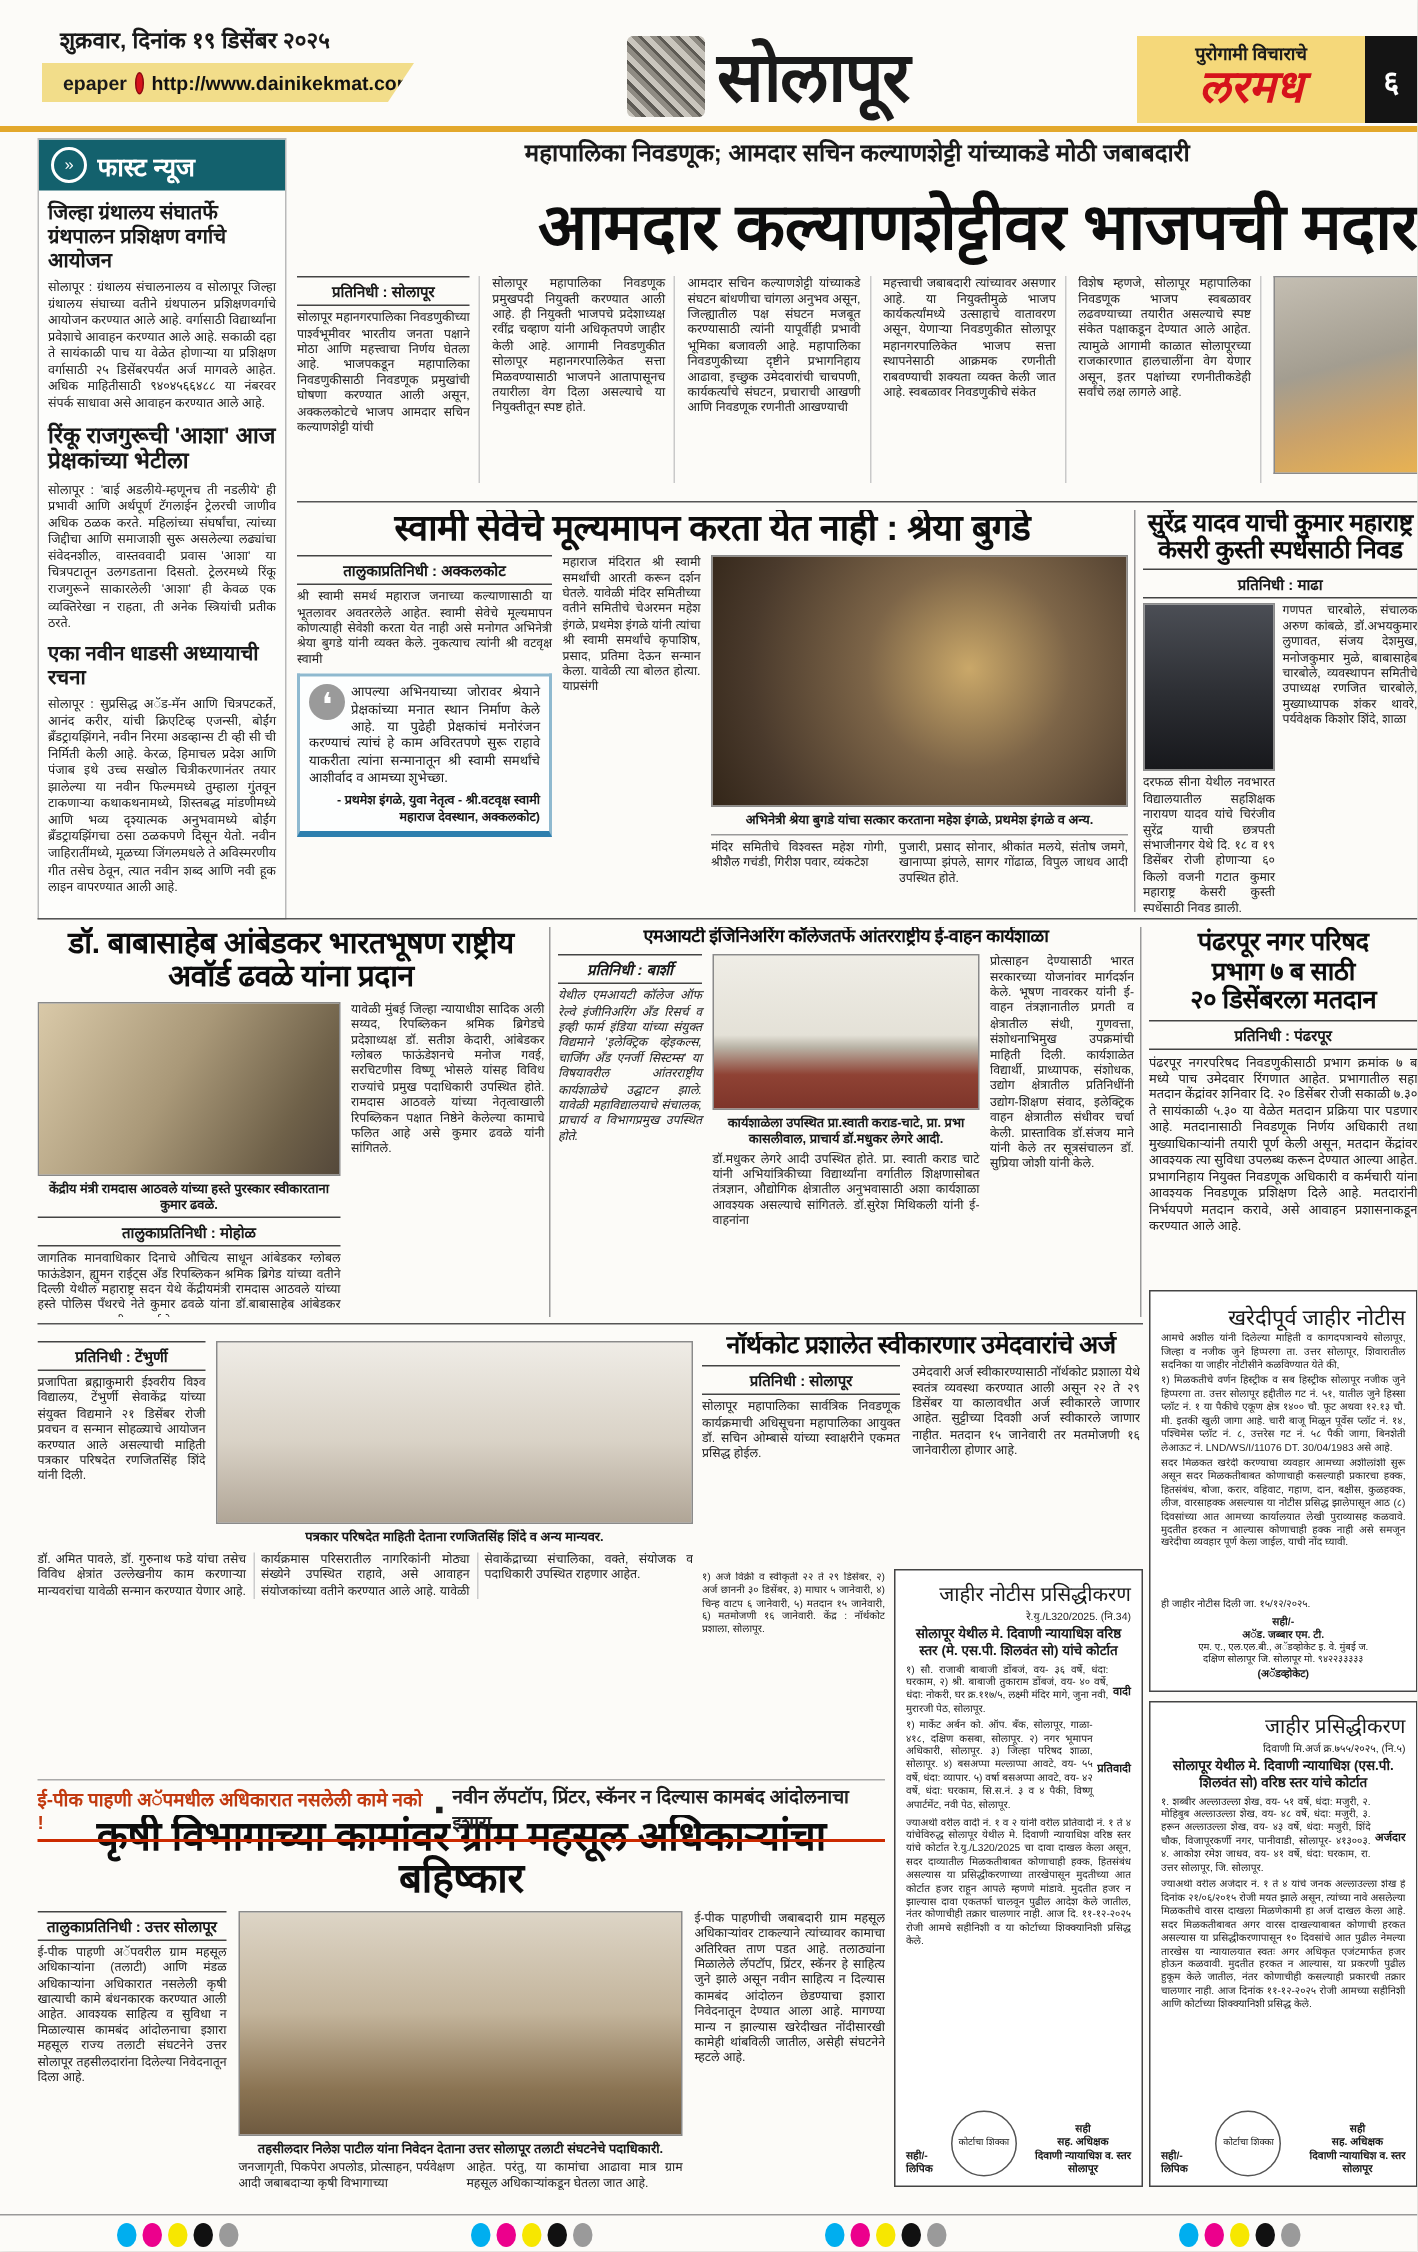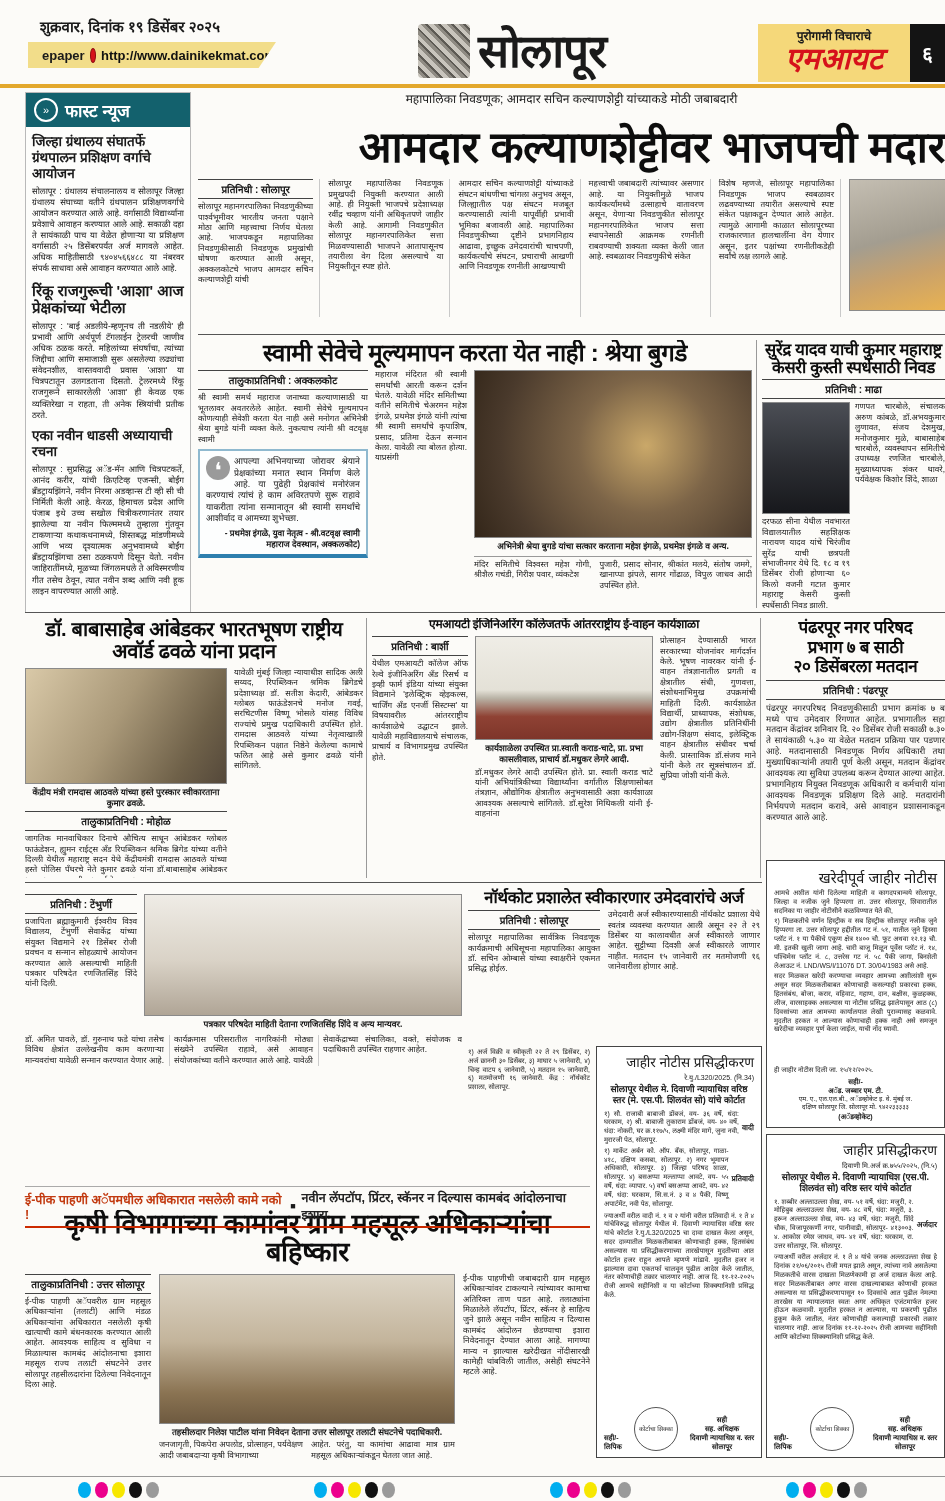--- a/index.html
+++ b/index.html
@@ -56,41 +56,41 @@
     <span style="width:13px;height:13px;border-radius:50%;background:#d6121b;display:inline-block;border:1px solid #8c0a10;"></span>
     <a style="font-size:13px;font-weight:bold;color:#111;text-decoration:none;">http://www.dainikekmat.com</a>
   </div>
 
   <div class="abs" style="left:418px;top:24px;width:52px;height:54px;
        background:repeating-linear-gradient(45deg,#c9c5bd 0 4px,#8f8b83 4px 7px,#5d5a54 7px 9px);border-radius:4px;"></div>
   <div class="abs" style="left:478px;top:18px;font-size:46px;font-weight:bold;letter-spacing:-1px;">सोलापूर</div>
 
   <div class="abs" style="left:758px;top:24px;width:152px;height:58px;background:#f5d87a;text-align:center;box-sizing:border-box;padding-top:3px;">
     <div style="font-size:12px;font-weight:bold;">पुरोगामी विचाराचे</div>
-    <div style="font-size:30px;font-weight:bold;color:#d6121b;line-height:1;font-style:italic;">एमआयट</div>
+    <div style="font-size:30px;font-weight:bold;color:#d6121b;line-height:1;font-style:italic;">लरमध</div>
   </div>
   <div class="abs" style="left:910px;top:24px;width:35px;height:58px;background:#141414;color:#fff;display:flex;align-items:center;justify-content:center;font-size:20px;font-weight:bold;">६</div>
 
   <div class="abs" style="left:0;top:84px;width:945px;height:4px;background:#e3a82c;"></div>
 
   <div class="abs" style="left:25px;top:92px;width:166px;height:521px;border:1px solid #b9b9b9;background:#fdfdfb;overflow:hidden;box-sizing:border-box;">
     <div style="background:#13616d;color:#fff;height:34px;display:flex;align-items:center;gap:7px;padding-left:8px;">
       <span style="width:20px;height:20px;border:2px solid #fff;border-radius:50%;display:flex;align-items:center;justify-content:center;font-size:11px;">»</span>
       <span style="font-size:17px;font-weight:bold;">फास्ट न्यूज</span>
     </div>
     <div class="fn-item-title">जिल्हा ग्रंथालय संघातर्फे ग्रंथपालन प्रशिक्षण वर्गाचे आयोजन</div>
     <div class="fn-item-body">सोलापूर : ग्रंथालय संचालनालय व सोलापूर जिल्हा ग्रंथालय संघाच्या वतीने ग्रंथपालन प्रशिक्षणवर्गाचे आयोजन करण्यात आले आहे. वर्गासाठी विद्यार्थ्यांना प्रवेशाचे आवाहन करण्यात आले आहे. सकाळी दहा ते सायंकाळी पाच या वेळेत होणाऱ्या या प्रशिक्षण वर्गासाठी २५ डिसेंबरपर्यंत अर्ज मागवले आहेत. अधिक माहितीसाठी ९४०४५६६४८८ या नंबरवर संपर्क साधावा असे आवाहन करण्यात आले आहे.</div>
     <div class="fn-item-title" style="font-size:15px;">रिंकू राजगुरूची 'आशा' आज प्रेक्षकांच्या भेटीला</div>
     <div class="fn-item-body">सोलापूर : 'बाई अडलीये-म्हणूनच ती नडलीये' ही प्रभावी आणि अर्थपूर्ण टॅगलाईन ट्रेलरची जाणीव अधिक ठळक करते. महिलांच्या संघर्षांचा, त्यांच्या जिद्दीचा आणि समाजाशी सुरू असलेल्या लढ्यांचा संवेदनशील, वास्तववादी प्रवास 'आशा' या चित्रपटातून उलगडताना दिसतो. ट्रेलरमध्ये रिंकू राजगुरूने साकारलेली 'आशा' ही केवळ एक व्यक्तिरेखा न राहता, ती अनेक स्त्रियांची प्रतीक ठरते.</div>
     <div class="fn-item-title">एका नवीन धाडसी अध्यायाची रचना</div>
     <div class="fn-item-body">सोलापूर : सुप्रसिद्ध अॅड-मॅन आणि चित्रपटकर्ते, आनंद करीर, यांची क्रिएटिव्ह एजन्सी, बोईंग ब्रॅंडट्रायझिंगने, नवीन निरमा अडव्हान्स टी व्ही सी ची निर्मिती केली आहे. केरळ, हिमाचल प्रदेश आणि पंजाब इथे उच्च सखोल चित्रीकरणानंतर तयार झालेल्या या नवीन फिल्ममध्ये तुम्हाला गुंतवून टाकणाऱ्या कथाकथनामध्ये, शिस्तबद्ध मांडणीमध्ये आणि भव्य दृश्यात्मक अनुभवामध्ये बोईंग ब्रॅंडट्रायझिंगचा ठसा ठळकपणे दिसून येतो. नवीन जाहिरातींमध्ये, मूळच्या जिंगलमधले ते अविस्मरणीय गीत तसेच ठेवून, त्यात नवीन शब्द आणि नवी हूक लाइन वापरण्यात आली आहे.</div>
   </div>
 
   <div class="abs" style="left:198px;top:90px;width:747px;">
-    <div style="text-align:center;font-size:12px;font-weight:normal;">महापालिका निवडणूक; आमदार सचिन कल्याणशेट्टी यांच्याकडे मोठी जबाबदारी</div>
+    <div style="text-align:center;font-size:16px;font-weight:bold;">महापालिका निवडणूक; आमदार सचिन कल्याणशेट्टी यांच्याकडे मोठी जबाबदारी</div>
     <div class="headline" style="text-align:right;font-size:43px;line-height:1.05;margin-top:18px;">आमदार कल्याणशेट्टीवर भाजपची मदार</div>
     <div style="display:flex;gap:8px;margin-top:9px;height:138px;overflow:hidden;" class="colrule">
       <div style="flex:1;padding-right:6px;">
         <div class="byline">प्रतिनिधी : सोलापूर</div>
         <div class="bodytxt">सोलापूर महानगरपालिका निवडणुकीच्या पार्श्वभूमीवर भारतीय जनता पक्षाने मोठा आणि महत्त्वाचा निर्णय घेतला आहे. भाजपकडून महापालिका निवडणुकीसाठी निवडणूक प्रमुखांची घोषणा करण्यात आली असून, अक्कलकोटचे भाजप आमदार सचिन कल्याणशेट्टी यांची</div>
       </div>
       <div style="flex:1;padding-right:6px;" class="bodytxt">सोलापूर महापालिका निवडणूक प्रमुखपदी नियुक्ती करण्यात आली आहे. ही नियुक्ती भाजपचे प्रदेशाध्यक्ष रवींद्र चव्हाण यांनी अधिकृतपणे जाहीर केली आहे. आगामी निवडणुकीत सोलापूर महानगरपालिकेत सत्ता मिळवण्यासाठी भाजपने आतापासूनच तयारीला वेग दिला असल्याचे या नियुक्तीतून स्पष्ट होते.</div>
       <div style="flex:1;padding-right:6px;" class="bodytxt">आमदार सचिन कल्याणशेट्टी यांच्याकडे संघटन बांधणीचा चांगला अनुभव असून, जिल्ह्यातील पक्ष संघटन मजबूत करण्यासाठी त्यांनी यापूर्वीही प्रभावी भूमिका बजावली आहे. महापालिका निवडणुकीच्या दृष्टीने प्रभागनिहाय आढावा, इच्छुक उमेदवारांची चाचपणी, कार्यकर्त्यांचे संघटन, प्रचाराची आखणी आणि निवडणूक रणनीती आखण्याची</div>
       <div style="flex:1;padding-right:6px;" class="bodytxt">महत्त्वाची जबाबदारी त्यांच्यावर असणार आहे. या नियुक्तीमुळे भाजप कार्यकर्त्यांमध्ये उत्साहाचे वातावरण असून, येणाऱ्या निवडणुकीत सोलापूर महानगरपालिकेत भाजप सत्ता स्थापनेसाठी आक्रमक रणनीती राबवण्याची शक्यता व्यक्त केली जात आहे. स्वबळावर निवडणुकीचे संकेत</div>
       <div style="flex:1;padding-right:6px;" class="bodytxt">विशेष म्हणजे, सोलापूर महापालिका निवडणूक भाजप स्वबळावर लढवण्याच्या तयारीत असल्याचे स्पष्ट संकेत पक्षाकडून देण्यात आले आहेत. त्यामुळे आगामी काळात सोलापूरच्या राजकारणात हालचालींना वेग येणार असून, इतर पक्षांच्या रणनीतीकडेही सर्वांचे लक्ष लागले आहे.</div>
@@ -152,21 +152,21 @@
       </div>
       <div style="flex:1;" class="bodytxt">यावेळी मुंबई जिल्हा न्यायाधीश सादिक अली सय्यद, रिपब्लिकन श्रमिक ब्रिगेडचे प्रदेशाध्यक्ष डॉ. सतीश केदारी, आंबेडकर ग्लोबल फाऊंडेशनचे मनोज गवई, सरचिटणीस विष्णू भोसले यांसह विविध राज्यांचे प्रमुख पदाधिकारी उपस्थित होते. रामदास आठवले यांच्या नेतृत्वाखाली रिपब्लिकन पक्षात निष्ठेने केलेल्या कामाचे फलित आहे असे कुमार ढवळे यांनी सांगितले.</div>
     </div>
   </div>
 
   <div class="abs vline" style="left:366px;top:618px;height:260px;"></div>
 
   <div class="abs" style="left:372px;top:618px;width:384px;height:260px;overflow:hidden;">
     <div class="headline" style="font-size:12px;text-align:center;line-height:1.1;">एमआयटी इंजिनिअरिंग कॉलेजतर्फे आंतरराष्ट्रीय ई-वाहन कार्यशाळा</div>
     <div style="display:flex;gap:7px;margin-top:5px;">
-      <div style="width:96px;flex:none;">
+      <div style="width:96px;flex:none;font-style:italic;">
         <div class="byline">प्रतिनिधी : बार्शी</div>
         <div class="bodytxt">येथील एमआयटी कॉलेज ऑफ रेल्वे इंजीनिअरिंग अँड रिसर्च व इव्ही फार्म इंडिया यांच्या संयुक्त विद्यमाने 'इलेक्ट्रिक व्हेइकल्स, चार्जिंग अँड एनर्जी सिस्टम्स' या विषयावरील आंतरराष्ट्रीय कार्यशाळेचे उद्घाटन झाले. यावेळी महाविद्यालयाचे संचालक, प्राचार्य व विभागप्रमुख उपस्थित होते.</div>
       </div>
       <div style="width:178px;flex:none;">
         <div class="photo ph-hall" style="width:178px;height:104px;"></div>
         <div class="caption">कार्यशाळेला उपस्थित प्रा.स्वाती कराड-चाटे, प्रा. प्रभा कासलीवाल, प्राचार्य डॉ.मधुकर लेगरे आदी.</div>
         <div class="bodytxt" style="margin-top:3px;">डॉ.मधुकर लेगरे आदी उपस्थित होते. प्रा. स्वाती कराड चाटे यांनी अभियांत्रिकीच्या विद्यार्थ्यांना वर्गातील शिक्षणासोबत तंत्रज्ञान, औद्योगिक क्षेत्रातील अनुभवासाठी अशा कार्यशाळा आवश्यक असल्याचे सांगितले. डॉ.सुरेश मिथिकली यांनी ई-वाहनांना</div>
       </div>
       <div style="flex:1;" class="bodytxt">प्रोत्साहन देण्यासाठी भारत सरकारच्या योजनांवर मार्गदर्शन केले. भूषण नावरकर यांनी ई-वाहन तंत्रज्ञानातील प्रगती व क्षेत्रातील संधी, गुणवत्ता, संशोधनाभिमुख उपक्रमांची माहिती दिली. कार्यशाळेत विद्यार्थी, प्राध्यापक, संशोधक, उद्योग क्षेत्रातील प्रतिनिधींनी उद्योग-शिक्षण संवाद, इलेक्ट्रिक वाहन क्षेत्रातील संधीवर चर्चा केली. प्रास्ताविक डॉ.संजय माने यांनी केले तर सूत्रसंचालन डॉ. सुप्रिया जोशी यांनी केले.</div>
     </div>

